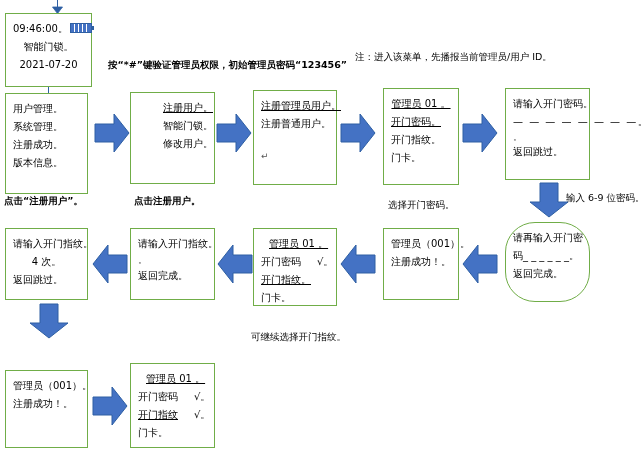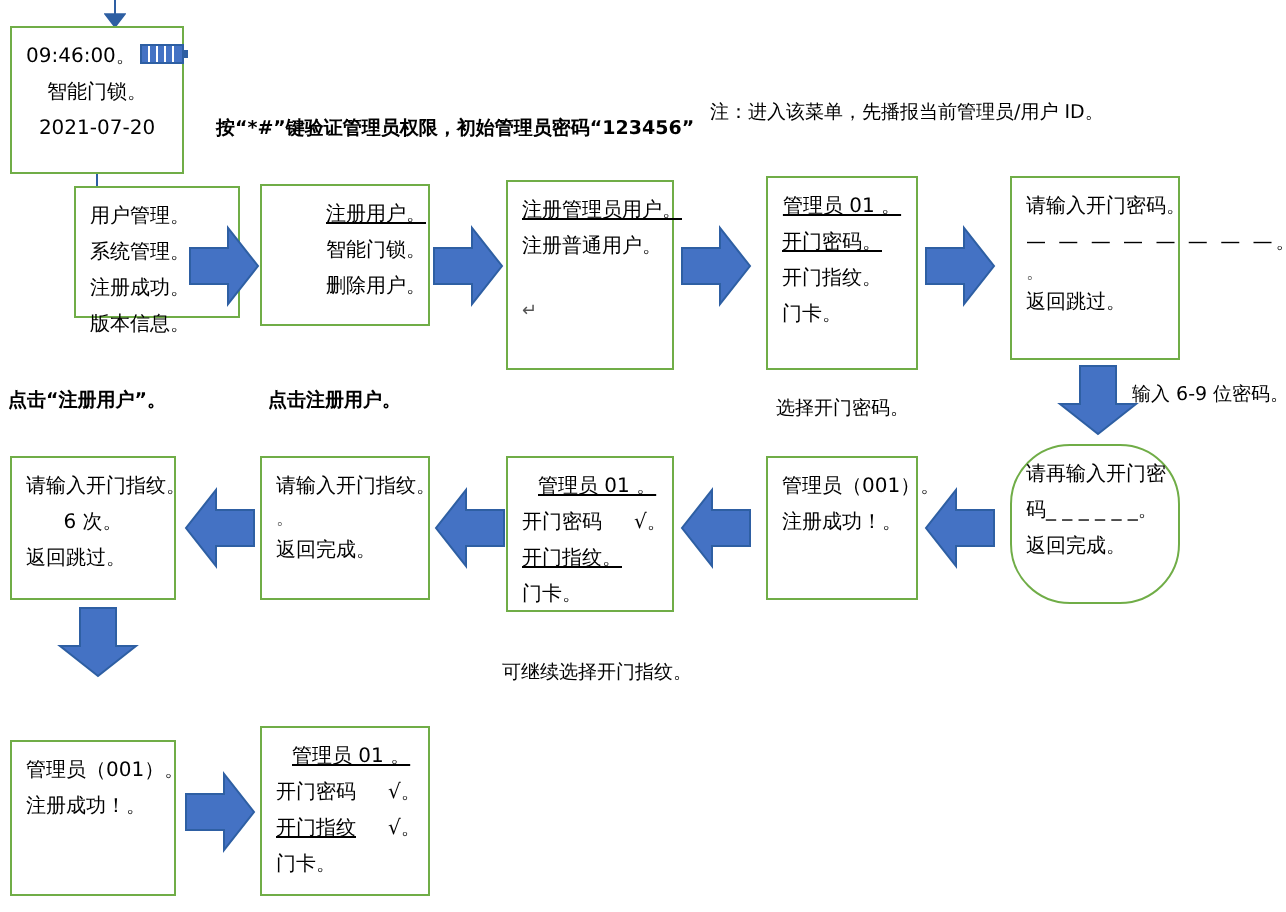--- a/index.html
+++ b/index.html
@@ -84,37 +84,37 @@
   <div class="box" style="left:5px;top:13px;width:87px;height:74px;">
     <div class="line center">
       <span class="t">09:46:00。</span><span class="batt"></span>
     </div>
     <div class="line center">智能门锁。</div>
     <div class="line center">2021-07-20</div>
   </div>
 
   <div class="conn" style="left:48px;top:87px;width:1px;height:6px;"></div>
 
-  <div class="box" style="left:5px;top:93px;width:83px;height:66px;margin-left:32px;">
+  <div class="box" style="left:5px;top:93px;width:83px;height:101px;">
     <div class="line">用户管理。</div>
     <div class="line">系统管理。</div>
     <div class="line">注册成功。</div>
     <div class="line">版本信息。</div>
   </div>
 
   <div class="arrow" style="left:94px;top:112px;width:36px;height:42px;">
     <svg width="36" height="42" viewBox="0 0 36 42">
         <path d="M1 12 L20 12 L20 2 L35 21 L20 40 L20 30 L1 30 Z" fill="#4472C4" stroke="#2E5FA3" stroke-width="1"></path>
       </svg>
   </div>
 
-  <div class="box" style="left:130px;top:92px;width:85px;height:71px;padding-left:20px;">
+  <div class="box" style="left:130px;top:92px;width:85px;height:92px;padding-left:20px;">
     <div class="line u ind"><span class="t">注册用户。</span></div>
     <div class="line ind"><span class="t">智能门锁。</span></div>
-    <div class="line ind"><span class="t">删除用户。</span></div>
+    <div class="line ind"><span class="t">修改用户。</span></div>
   </div>
 
   <div class="arrow" style="left:216px;top:112px;width:36px;height:42px;">
     <svg width="36" height="42" viewBox="0 0 36 42">
         <path d="M1 12 L20 12 L20 2 L35 21 L20 40 L20 30 L1 30 Z" fill="#4472C4" stroke="#2E5FA3" stroke-width="1"></path>
       </svg>
   </div>
 
   <div class="box" style="left:253px;top:90px;width:84px;height:95px;">
     <div class="line u"><span class="t">注册管理员用户。</span></div>
@@ -206,21 +206,21 @@
   </div>
 
   <div class="arrow" style="left:92px;top:243px;width:36px;height:42px;">
     <svg width="36" height="42" viewBox="0 0 36 42">
         <path d="M35 12 L16 12 L16 2 L1 21 L16 40 L16 30 L35 30 Z" fill="#4472C4" stroke="#2E5FA3" stroke-width="1"></path>
       </svg>
   </div>
 
   <div class="box" style="left:5px;top:228px;width:83px;height:72px;">
     <div class="line">请输入开门指纹。</div>
-    <div class="line center">6 次。</div>
+    <div class="line center">4 次。</div>
     <div class="line row2">
       <span>返回</span>
       <span>跳过。</span>
     </div>
   </div>
 
   <div class="arrow" style="left:28px;top:303px;width:42px;height:36px;">
     <svg width="42" height="36" viewBox="0 0 42 36">
         <path d="M12 1 L12 20 L2 20 L21 35 L40 20 L30 20 L30 1 Z" fill="#4472C4" stroke="#2E5FA3" stroke-width="1"></path>
       </svg>

